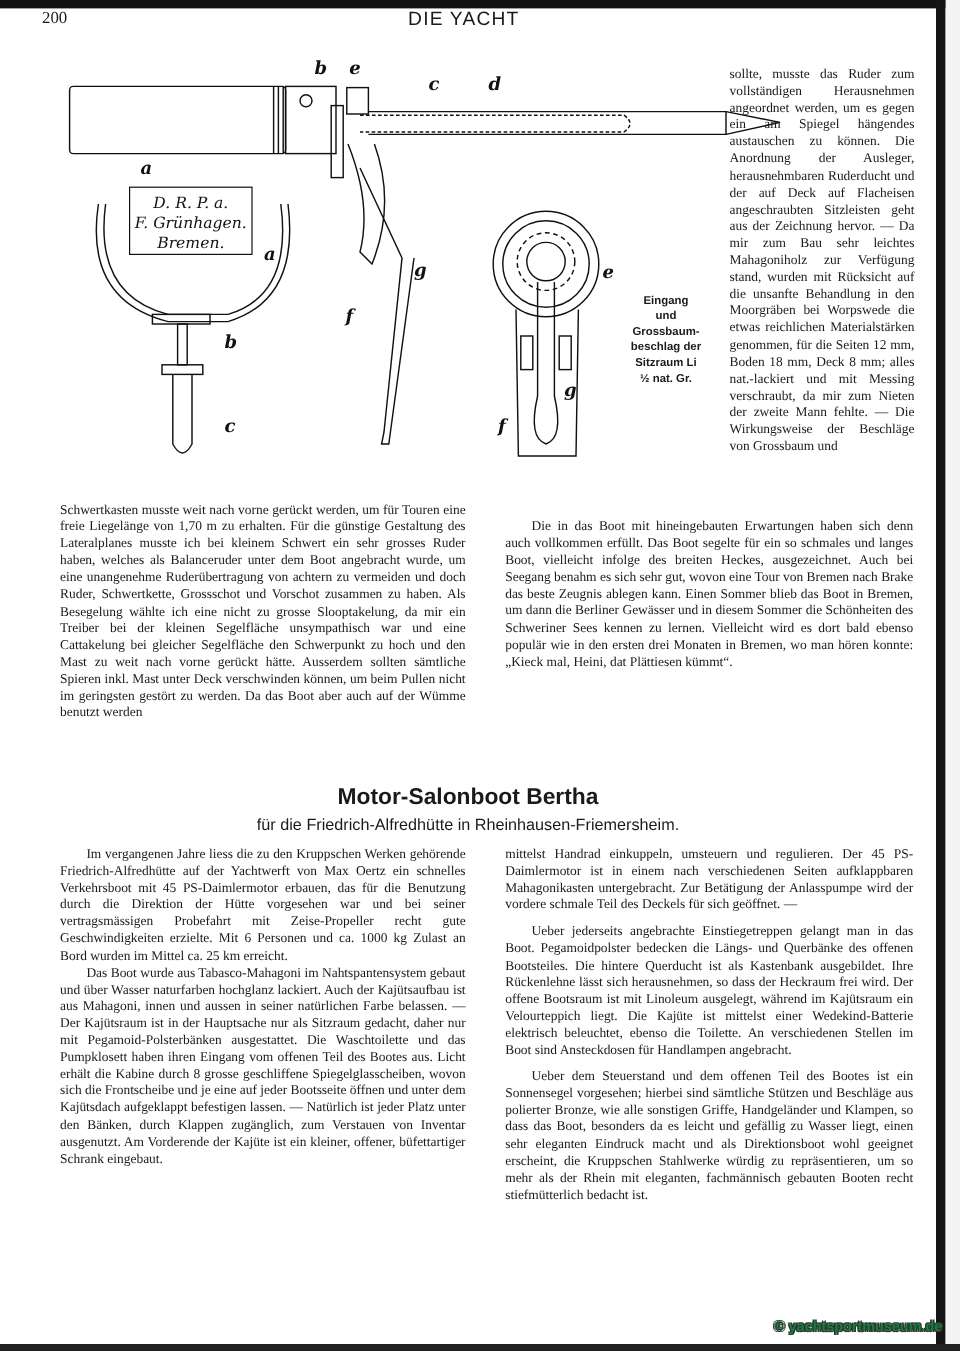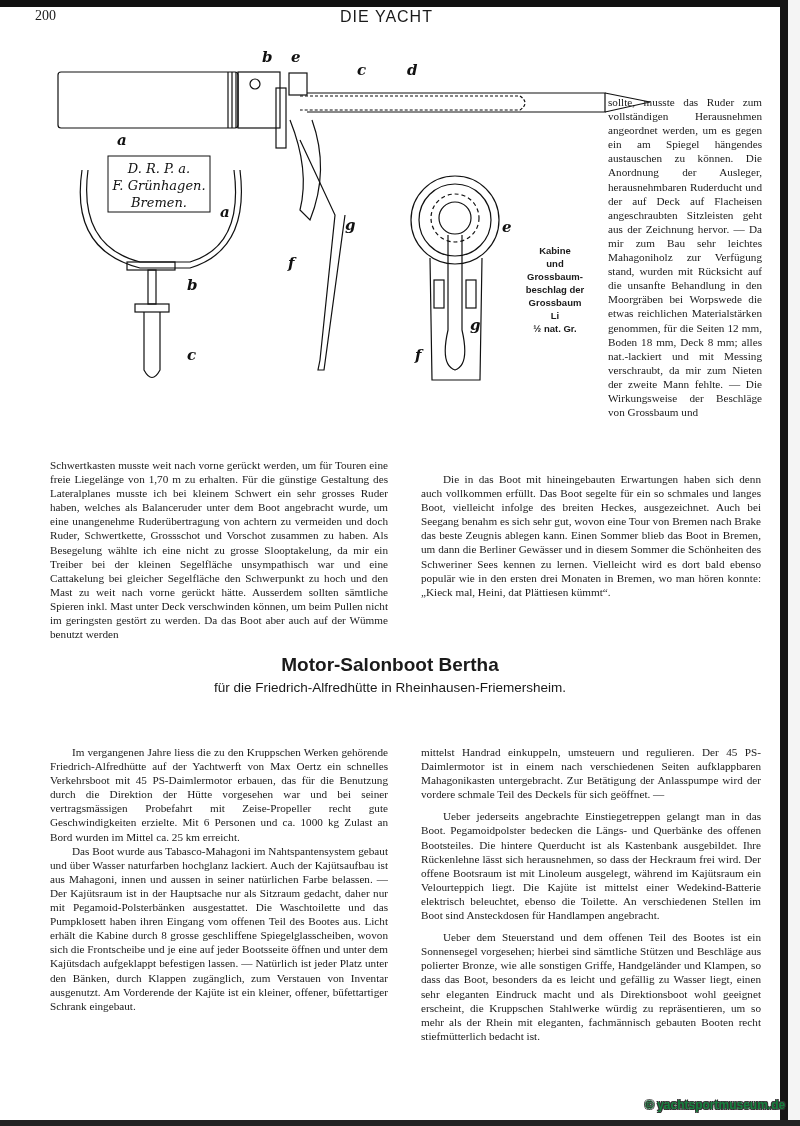--- a/index.html
+++ b/index.html
@@ -5,21 +5,21 @@
   html, body { margin:0; padding:0; }
   body { width:800px; height:1126px; background:#fff; position:relative; overflow:hidden;
          font-family:"Liberation Serif","DejaVu Serif",serif; color:#1a1a1a; }
   .topbar { position:absolute; left:0; top:0; width:800px; height:7px; background:#111; }
   .rightbar { position:absolute; left:780px; top:0; width:8px; height:1126px; background:#151515; }
   .rightedge { position:absolute; left:788px; top:0; width:12px; height:1126px; background:#f4f4f4; }
   .bottombar { position:absolute; left:0; top:1120px; width:800px; height:6px; background:#222; }
   .pageno { position:absolute; left:35px; top:8px; font-size:14px; }
   .runhead { position:absolute; left:0; width:773px; top:8px; text-align:center; font-size:16px; letter-spacing:1px;
              font-family:"Liberation Sans","DejaVu Sans",sans-serif; }
-  .col { position:absolute; font-size:11.2px; line-height:14.1px; text-align:justify;margin-top:40px; }
+  .col { position:absolute; font-size:11.2px; line-height:14.1px; text-align:justify; }
   .col p { margin:0; }
   .col p.ind { text-indent:22px; }
   .col p.gap { margin-top:8px; }
   .title { position:absolute; left:0; width:780px; top:654px; text-align:center;
            font-family:"Liberation Sans","DejaVu Sans",sans-serif; font-weight:bold; font-size:19px; }
   .subtitle { position:absolute; left:0; width:780px; top:680px; text-align:center;
            font-family:"Liberation Sans","DejaVu Sans",sans-serif; font-weight:normal; font-size:13.5px; }
   .caption { position:absolute; left:525px; top:244px; width:60px; text-align:center;
              font-family:"Liberation Sans","DejaVu Sans",sans-serif; font-weight:bold; font-size:9.5px; line-height:13px; }
   .watermark { position:absolute; left:645px; top:1098px; font-family:"Liberation Sans","DejaVu Sans",sans-serif;
@@ -87,25 +87,25 @@
   <text class="label" x="345" y="230" stroke="none">g</text>
   <text class="label" x="502" y="232" stroke="none">e</text>
   <text class="label" x="470" y="330" stroke="none">g</text>
   <text class="label" x="415" y="360" stroke="none">f</text>
   <text class="stamp" x="159" y="173" text-anchor="middle" stroke="none">D. R. P. a.</text>
   <text class="stamp" x="159" y="190" text-anchor="middle" stroke="none">F. Grünhagen.</text>
   <text class="stamp" x="159" y="207" text-anchor="middle" stroke="none">Bremen.</text>
 </svg>
 
 <div class="caption">
-  <div>Kabine</div>
+  <div>Eingang</div>
   <div>und</div>
   <div>Grossbaum-</div>
   <div>beschlag der</div>
-  <div>Grossbaum Li</div>
+  <div>Sitzraum Li</div>
   <div>½ nat. Gr.</div>
 </div>
 
 <div class="col" style="left:608px; top:55px; width:154px;">
   <p>sollte, musste das Ruder zum vollständigen Herausnehmen angeordnet werden, um es gegen ein am Spiegel hängendes austauschen zu können. Die Anordnung der Ausleger, herausnehmbaren Ruderducht und der auf Deck auf Flacheisen angeschraubten Sitzleisten geht aus der Zeichnung hervor. — Da mir zum Bau sehr leichtes Mahagoniholz zur Verfügung stand, wurden mit Rücksicht auf die unsanfte Behandlung in den Moorgräben bei Worpswede die etwas reichlichen Materialstärken genommen, für die Seiten 12 mm, Boden 18 mm, Deck 8 mm; alles nat.-lackiert und mit Messing verschraubt, da mir zum Nieten der zweite Mann fehlte. — Die Wirkungsweise der Beschläge von Grossbaum und</p>
 </div>
 <div class="col" style="left:50px; top:418px; width:338px;">
   <p>Schwertkasten musste weit nach vorne gerückt werden, um für Touren eine freie Liegelänge von 1,70 m zu erhalten. Für die günstige Gestaltung des Lateralplanes musste ich bei kleinem Schwert ein sehr grosses Ruder haben, welches als Balanceruder unter dem Boot angebracht wurde, um eine unangenehme Ruderübertragung von achtern zu vermeiden und doch Ruder, Schwertkette, Grossschot und Vorschot zusammen zu haben. Als Besegelung wählte ich eine nicht zu grosse Slooptakelung, da mir ein Treiber bei der kleinen Segelfläche unsympathisch war und eine Cattakelung bei gleicher Segelfläche den Schwerpunkt zu hoch und den Mast zu weit nach vorne gerückt hätte. Ausserdem sollten sämtliche Spieren inkl. Mast unter Deck verschwinden können, um beim Pullen nicht im geringsten gestört zu werden. Da das Boot aber auch auf der Wümme benutzt werden</p>
 </div>
 <div class="col" style="left:421px; top:432px; width:340px;">

